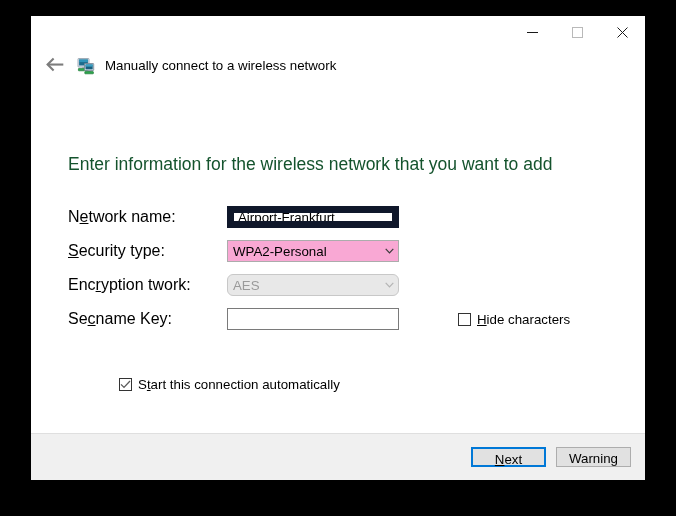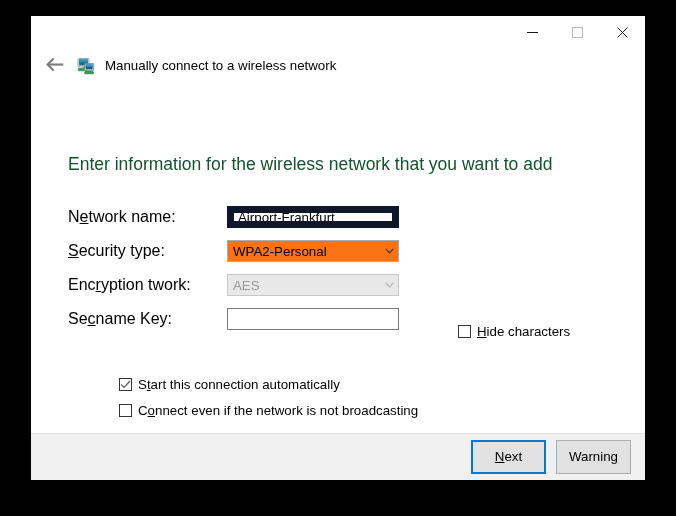--- a/index.html
+++ b/index.html
@@ -143,21 +143,21 @@
   .text-input.focused {
     border: 7px solid #0f172a;
   }
 
   
   .combo {
     width: 172px;
     height: 22px;
     box-sizing: border-box;
     border: 1px solid #acacac;
-    background: #f97316;
+    background: #f9a8d4;
     display: flex;
     align-items: center;
     position: relative;
     cursor: default;
   }
   .combo .combo-value {
     font-size: 13.3px;
     color: #000000;
     padding-left: 5px;
     flex: 1 1 auto;
@@ -167,20 +167,21 @@
   .combo .combo-arrow {
     width: 17px;
     flex: 0 0 17px;
     display: flex;
     align-items: center;
     justify-content: center;
   }
   .combo.disabled {
     background: #e8e8e8;
     border-color: #c8c8c8;
+    border-radius: 6px;
   }
   .combo.disabled .combo-value { color: #9a9a9a; }
 
   
   .cb {
     display: inline-flex;
     align-items: center;
     white-space: nowrap;
     cursor: default;
   }
@@ -198,21 +199,21 @@
   }
   .cb-label {
     margin-left: 6px;
     font-size: 13.3px;
     color: #000000;
   }
 
   #hide-chars-wrap {
     position: absolute;
     left: 390px;
-    top: 12px;
+    top: 0;
     height: 34px;
     display: flex;
     align-items: center;
   }
 
   #options-area {
     position: absolute;
     left: 88px;
     top: 287px;
   }
@@ -234,21 +235,21 @@
     background: #f0f0f0;
     border-top: 1px solid #dfdfdf;
     display: flex;
     align-items: center;
     justify-content: flex-end;
     padding-right: 14px;
     box-sizing: border-box;
   }
   .footer-btn {
     width: 75px;
-    height: 34px;
+    height: 20px;
     box-sizing: border-box;
     font-family: "Liberation Sans", sans-serif;
     font-size: 13.3px;
     color: #000000;
     background: #e1e1e1;
     border: 1px solid #adadad;
     margin-left: 10px;
     cursor: default;
     padding: 4px;
     border-radius: 0;
@@ -375,26 +376,20 @@
             <span>
               <svg width="11" height="9" viewBox="0 0 11 9">
                   <path d="M1 4.4 L4 7.4 L10 1" fill="none" stroke="#5a5a5a" stroke-width="1.3"></path>
                 </svg>
             </span>
           </span>
           <span class="cb-label"><span>S</span><u>t</u><span>art this connection automatically</span></span>
         </span>
       </div>
 
-      <div id="opt-row-2">
-        <span class="cb">
-          <span class="cb-box"></span>
-          <span class="cb-label"><span>C</span><u>o</u><span>nnect even if the network is not broadcasting</span></span>
-        </span>
-      </div>
 
     </div>
 
   </div>
 
   <div id="dialog-footer">
     <button class="footer-btn default"><span></span><u>N</u><span>ext</span></button>
     <button class="footer-btn">Warning</button>
   </div>
 

